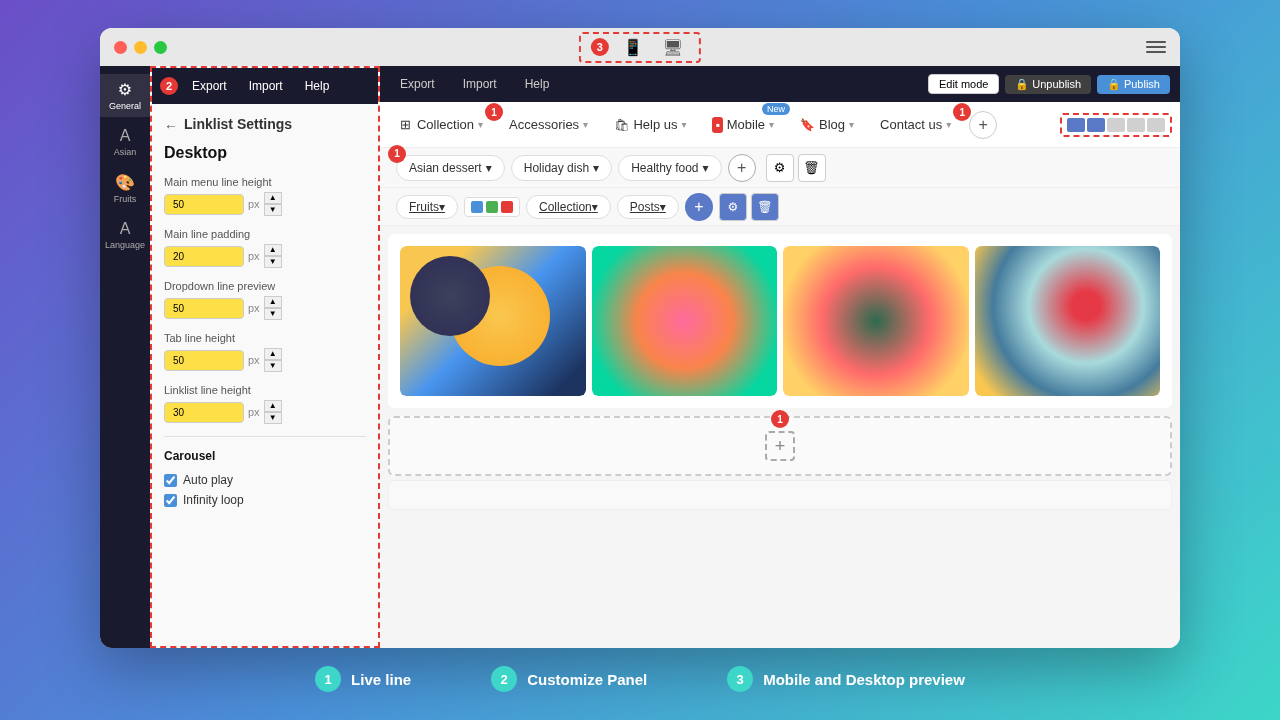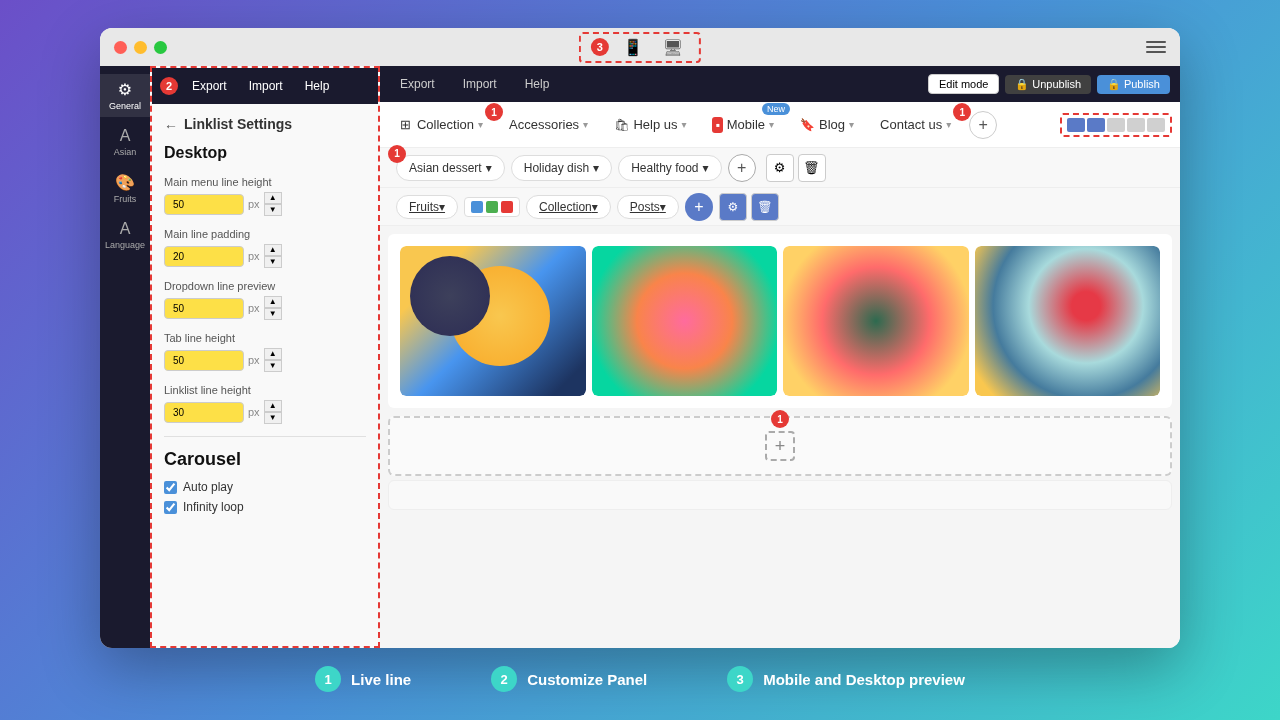--- a/index.html
+++ b/index.html
@@ -177,21 +177,21 @@
       height: 12px;
       font-size: 8px;
       cursor: pointer;
       display: flex;
       align-items: center;
       justify-content: center;
       line-height: 1;
     }
     .divider { height: 1px; background: #e0e0e0; margin: 12px 0; }
     .carousel-section-title {
-      font-size: 18px;
+      font-size: 12px;
       font-weight: 700;
       color: #111;
       margin-bottom: 10px;
     }
     .checkbox-row {
       display: flex;
       align-items: center;
       gap: 6px;
       font-size: 12px;
       color: #333;

